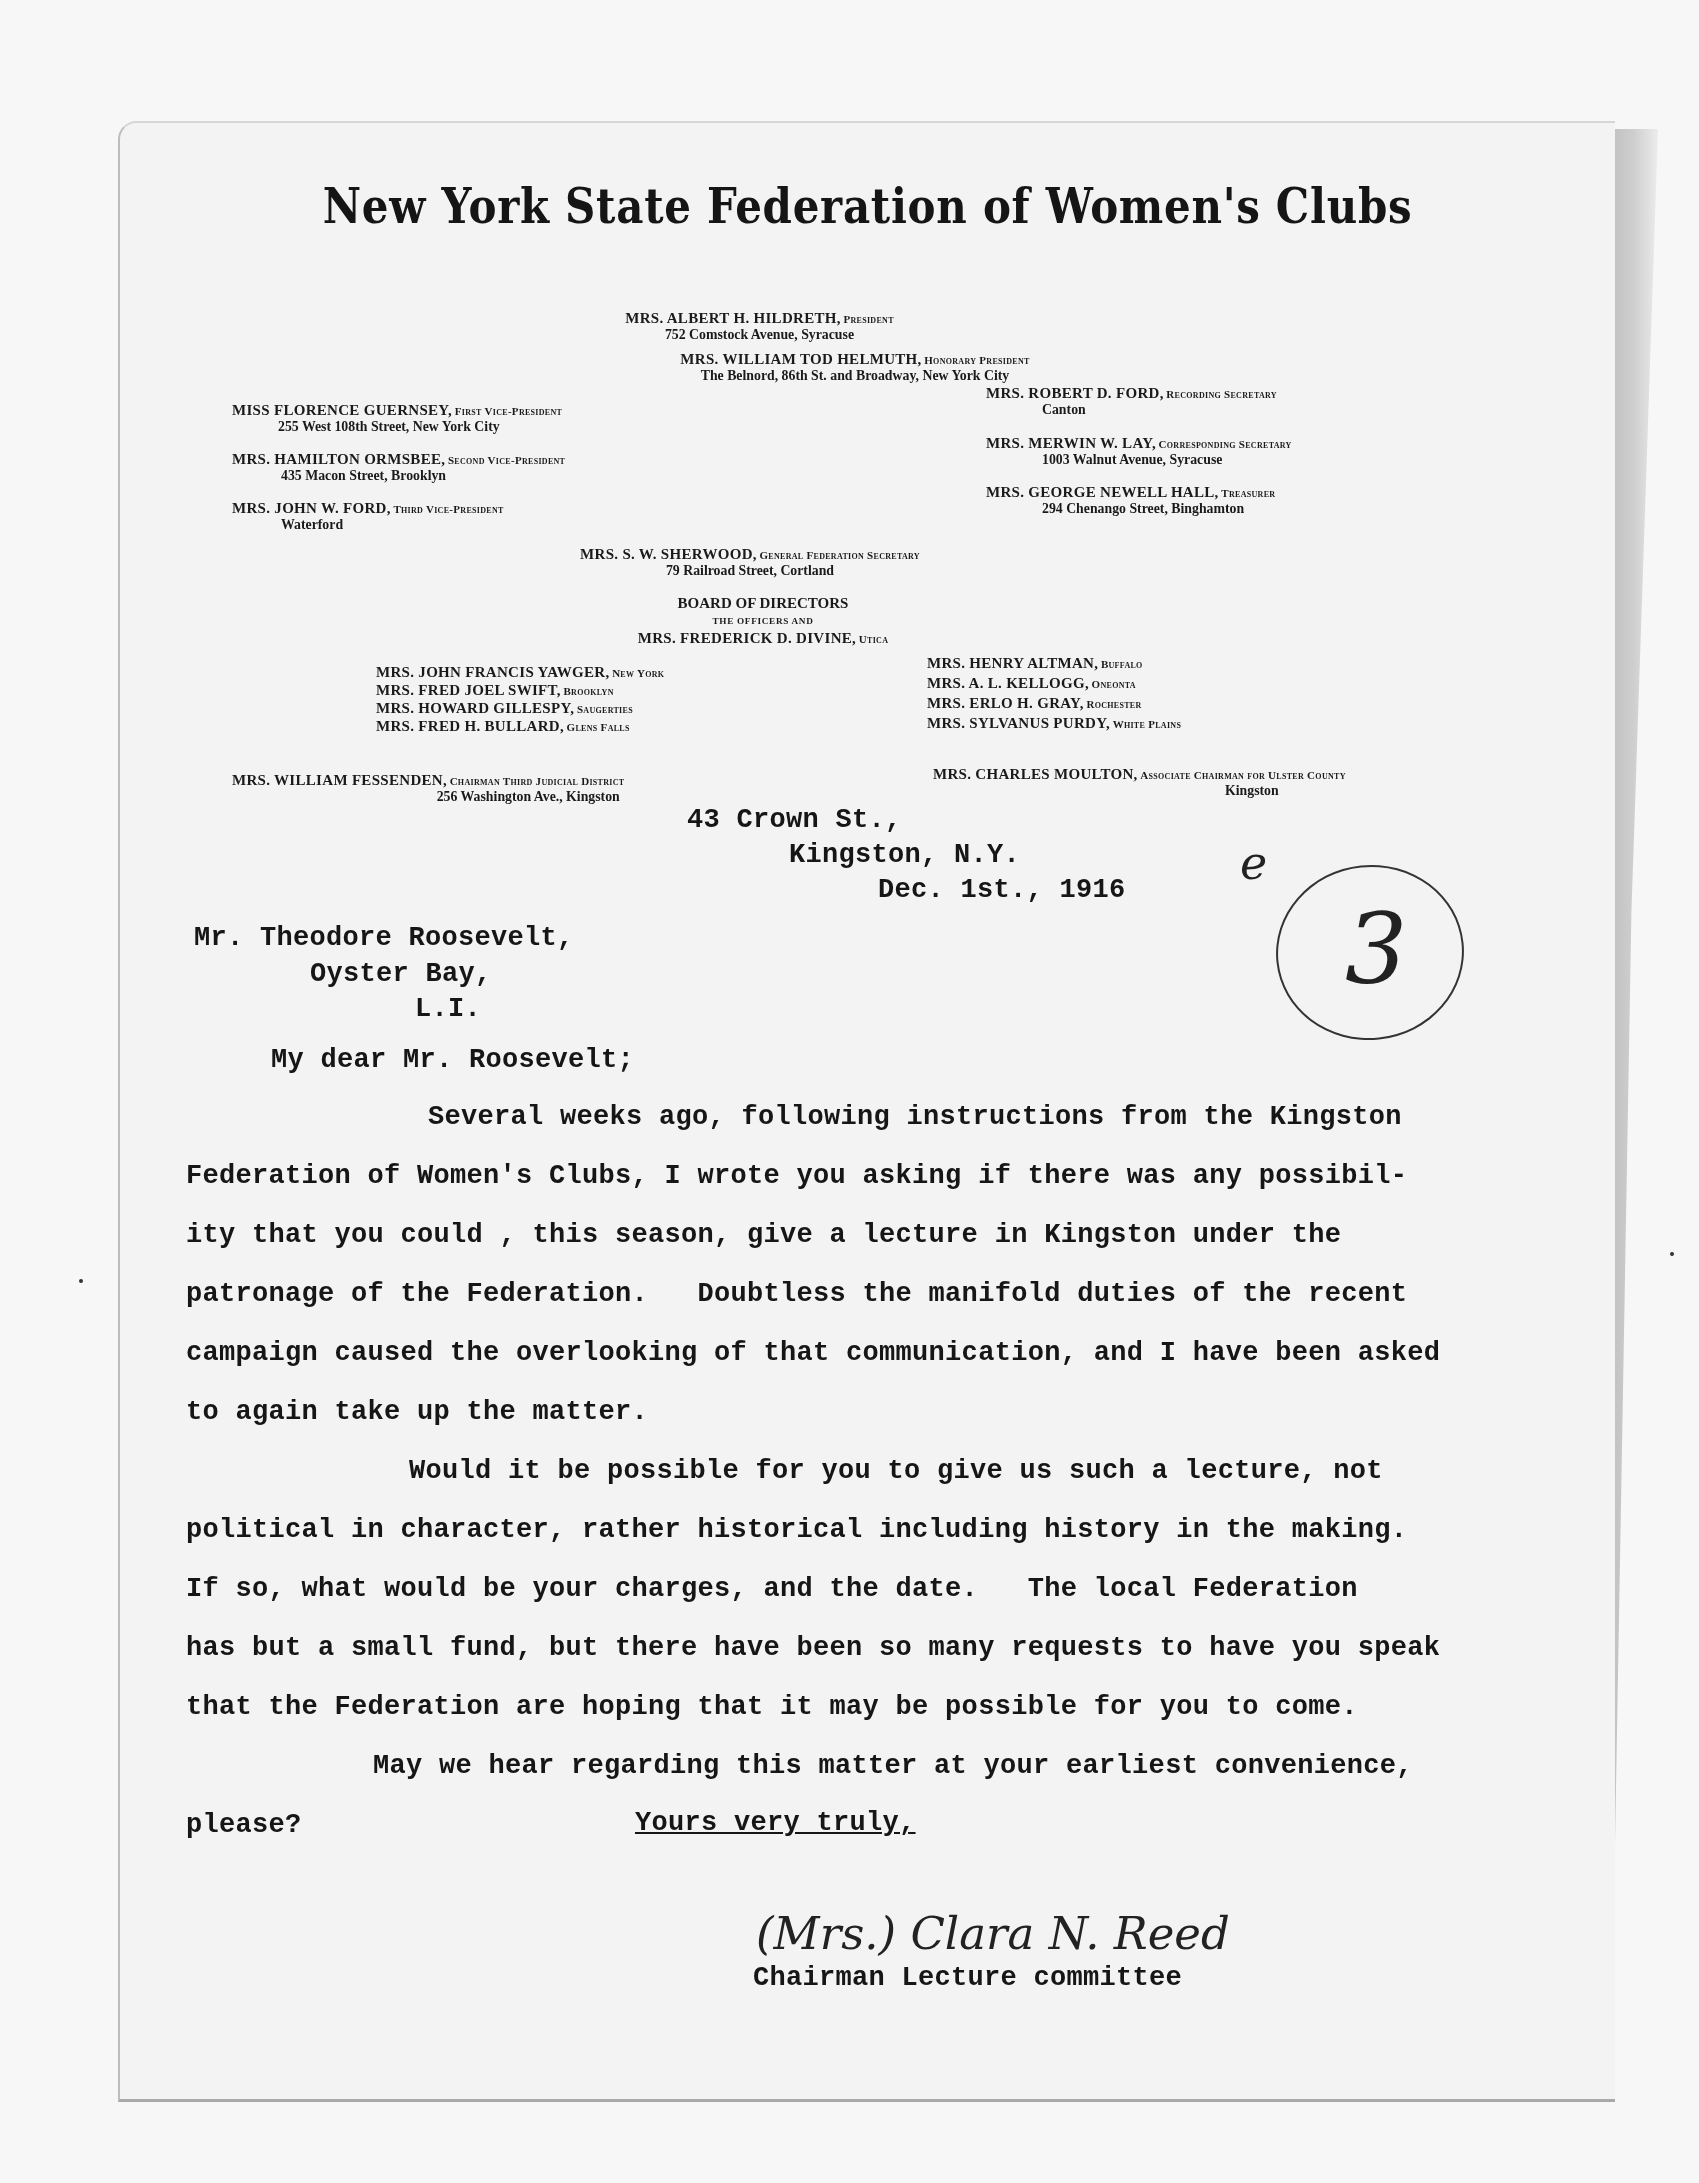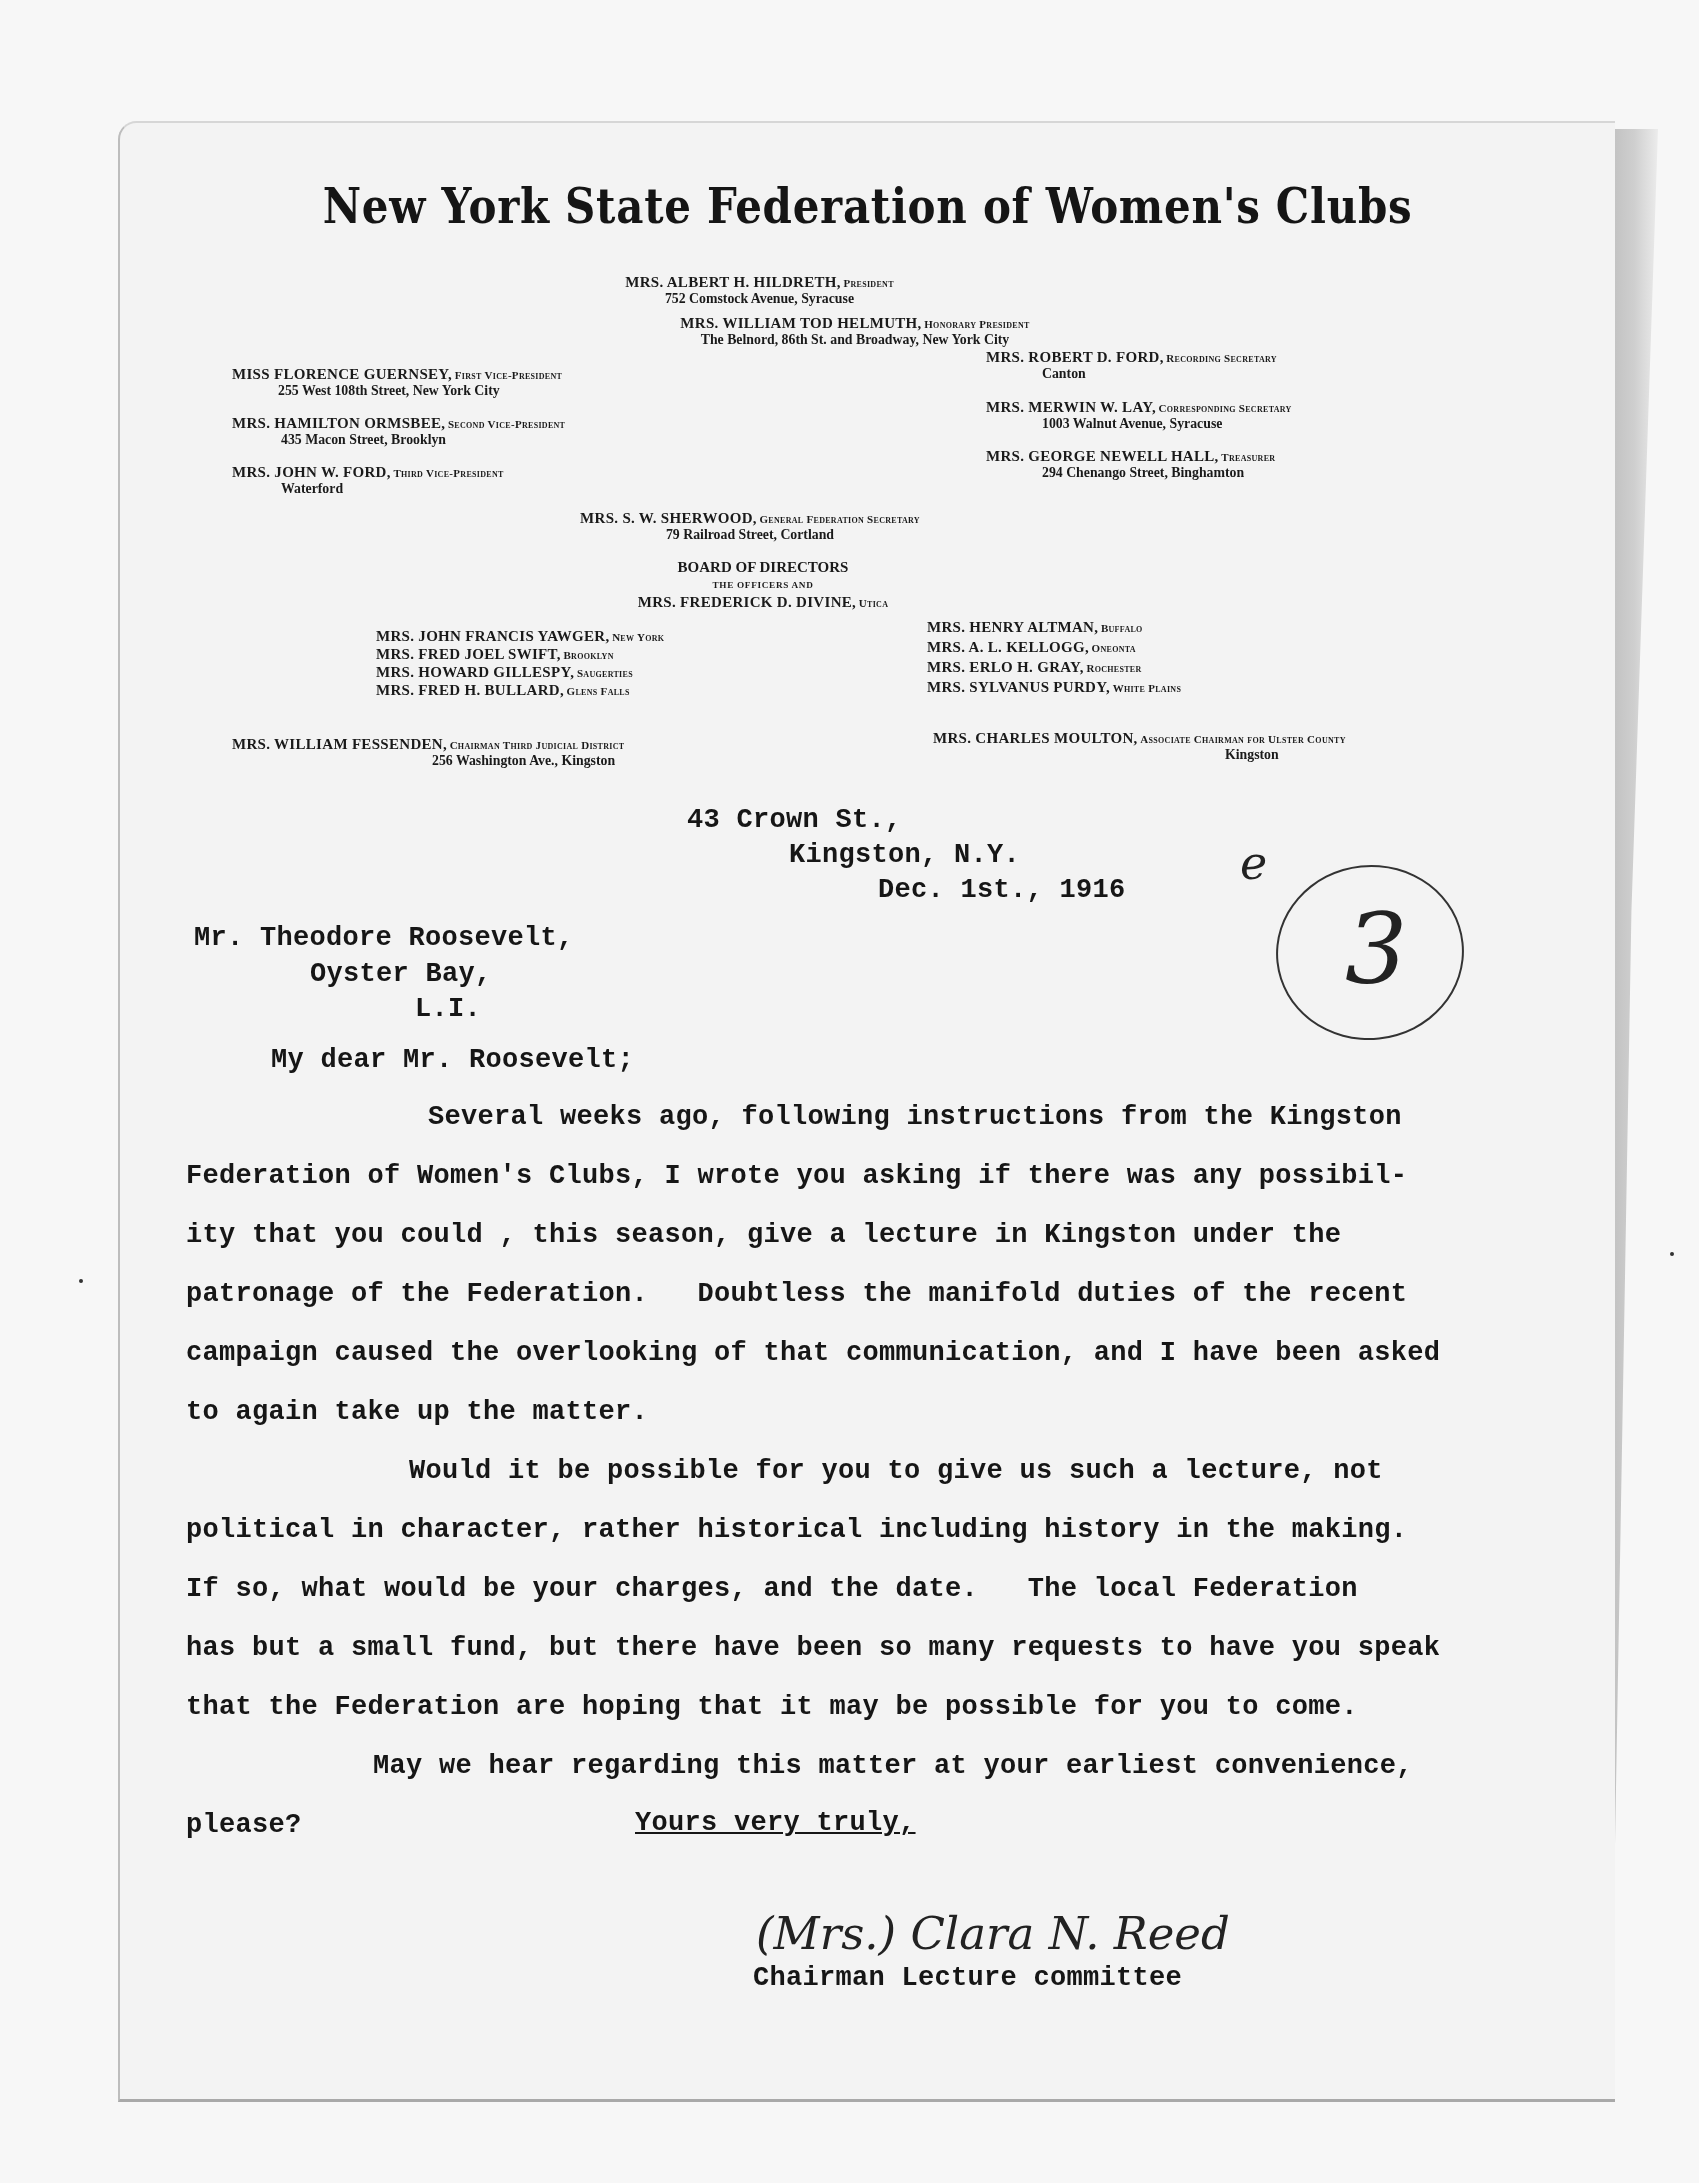--- a/index.html
+++ b/index.html
@@ -30,21 +30,21 @@
       box-sizing: border-box;
     }
     .abs { position: absolute; white-space: nowrap; }
     .title {
       left: 0; width: 100%; top: 187px; text-align: center;
       font-family: "DejaVu Serif", serif;
       font-weight: bold; font-size: 42px; letter-spacing: 0.7px;
       color: #151515;
       transform: scaleY(1.15);
     }
-    .lh { font-family: "Liberation Serif", serif; font-weight: bold; color: #1a1a1a; }
+    .lh { font-family: "Liberation Serif", serif; font-weight: bold; color: #1a1a1a; margin-top: 36px; }
     .lh .name { font-size: 15px; letter-spacing: 0.3px; }
     .lh .role { font-size: 11px; font-variant: small-caps; letter-spacing: 0.3px; }
     .lh .addr { font-size: 13.8px; font-weight: bold; display: block; }
     .center { text-align: center; }
     .tw {
       font-family: "Liberation Mono", monospace;
       font-size: 27px; font-weight: bold; color: #161616;
       letter-spacing: 0.3px;
     }
     .hand {
@@ -140,21 +140,21 @@
   <div class="abs lh" style="left:807px;top:495px;line-height:19px;">
     <div><span class="name">MRS. HENRY ALTMAN,</span> <span class="role">Buffalo</span></div>
     <div><span class="name">MRS. A. L. KELLOGG,</span> <span class="role">Oneonta</span></div>
     <div><span class="name">MRS. ERLO H. GRAY,</span> <span class="role">Rochester</span></div>
     <div><span class="name">MRS. SYLVANUS PURDY,</span> <span class="role">White Plains</span></div>
   </div>
 
   <div class="abs lh" style="left:112px;top:613px;">
     <span class="name">MRS. WILLIAM FESSENDEN,</span>
     <span class="role">Chairman Third Judicial District</span>
-    <span class="addr" style="padding-left:200px;">256 Washington Ave., Kingston</span>
+    <span class="addr" style="padding-left:200px;text-align:center;">256 Washington Ave., Kingston</span>
   </div>
   <div class="abs lh" style="left:813px;top:607px;">
     <span class="name">MRS. CHARLES MOULTON,</span>
     <span class="role">Associate Chairman for Ulster County</span>
     <span class="addr" style="padding-left:292px;">Kingston</span>
   </div>
 
   <div class="abs tw" style="left:567px;top:682px;">43 Crown St.,</div>
   <div class="abs tw" style="left:669px;top:717px;">Kingston, N.Y.</div>
   <div class="abs tw" style="left:758px;top:752px;">Dec. 1st., 1916</div>

